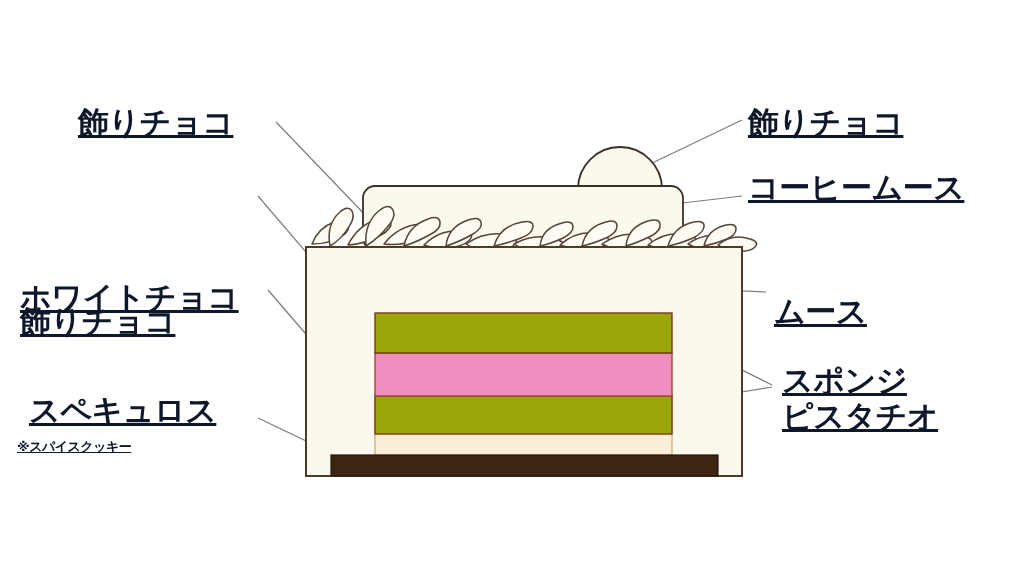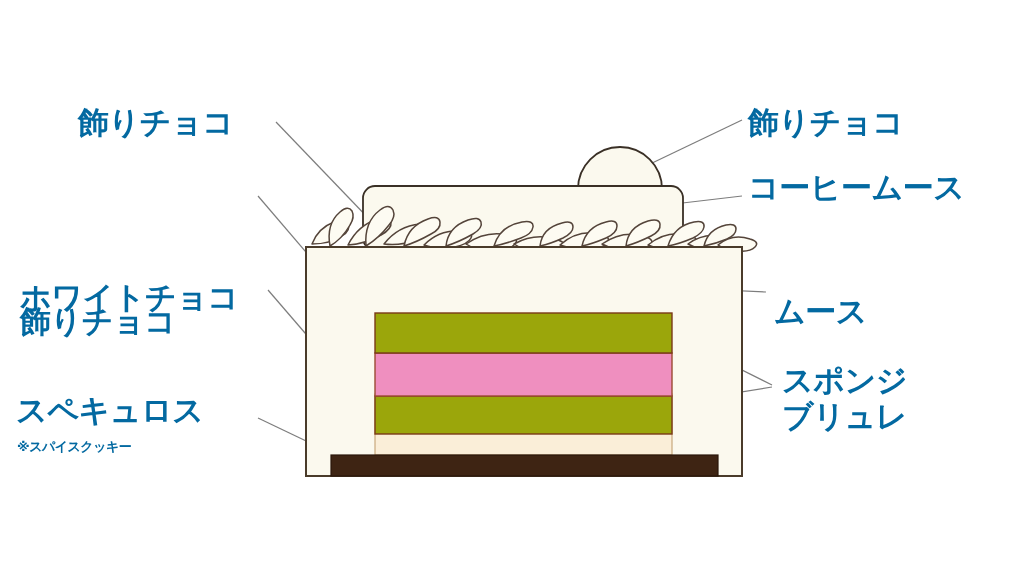--- a/index.html
+++ b/index.html
@@ -22,25 +22,26 @@
   }
   #diagram {
     position: absolute;
     left: 0;
     top: 0;
     width: 1024px;
     height: 576px;
   }
   .label {
     position: absolute;
-    color: #0369a1;
+    color: #0f172a;
     font-weight: 700;
     line-height: 1.12;
     letter-spacing: -0.5px;
     white-space: nowrap;
+    text-decoration: underline;
   }
   .label.lvl1 { font-size: 31px; }
   .label.sub  { font-size: 13px; font-weight: 700; letter-spacing: -0.5px; }
   .label.right { text-align: left; }
   .label.left  { text-align: left; }
 </style>
 </head>
 <body>
 
 <div id="stage">
@@ -109,25 +110,25 @@
     <rect x="331" y="455" width="387" height="21" fill="#3e2413" stroke="#2a170a" stroke-width="1.2"></rect>
 
   </svg>
 
   <div class="label left lvl1" style="left:78px; top:105px;">飾りチョコ</div>
 
 
   <div class="label left lvl1" style="left:20px; top:268px;margin-top:12px;">ホワイトチョコ</div>
   <div class="label left lvl1" style="left:20px; top:304px;">飾りチョコ</div>
 
-  <div class="label left lvl1" style="left:16px; top:393px;">スペキュロス</div>
+  <div class="label left lvl1" style="left:29px; top:393px;">スペキュロス</div>
   <div class="label left sub" style="left:17px; top:440px;">※スパイスクッキー</div>
 
   <div class="label right lvl1" style="left:748px; top:105px;">飾りチョコ</div>
 
   <div class="label right lvl1" style="left:748px; top:170px;">コーヒームース</div>
 
   <div class="label right lvl1" style="left:774px; top:294px;">ムース</div>
 
   <div class="label right lvl1" style="left:782px; top:363px;">スポンジ</div>
-  <div class="label right lvl1" style="left:782px; top:399px;">ブリュレ</div>
+  <div class="label right lvl1" style="left:782px; top:399px;">ピスタチオ</div>
 
 </div>
 
 </body></html>

